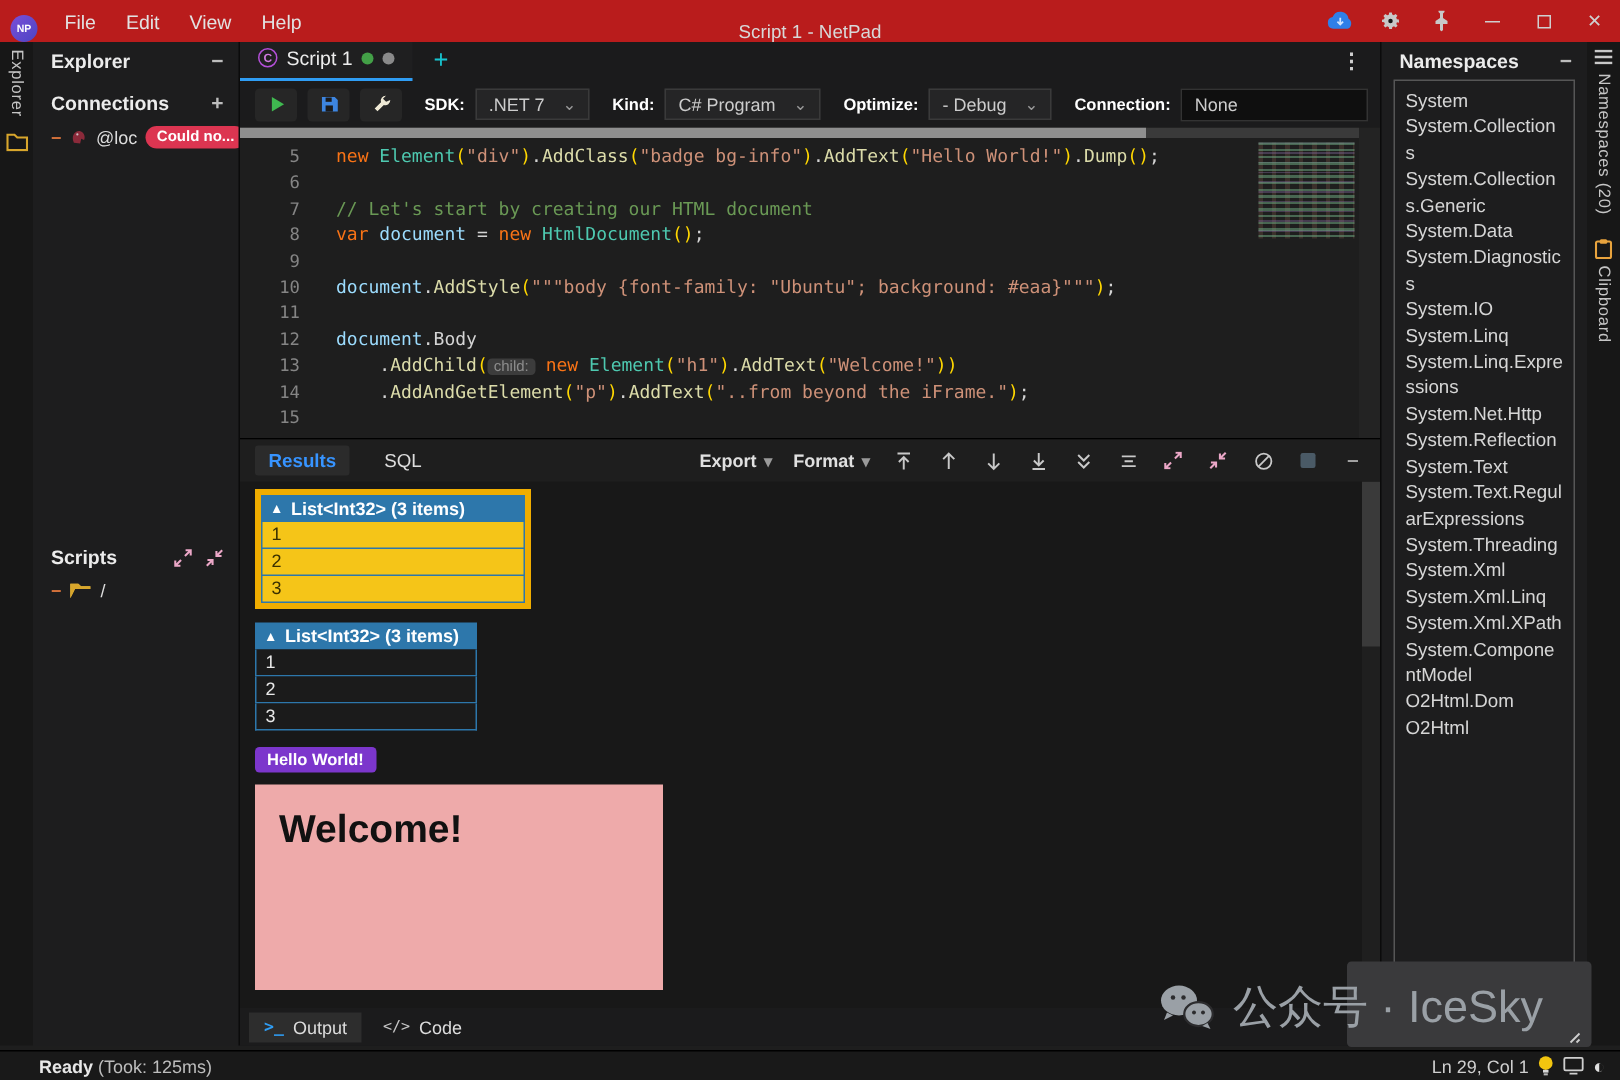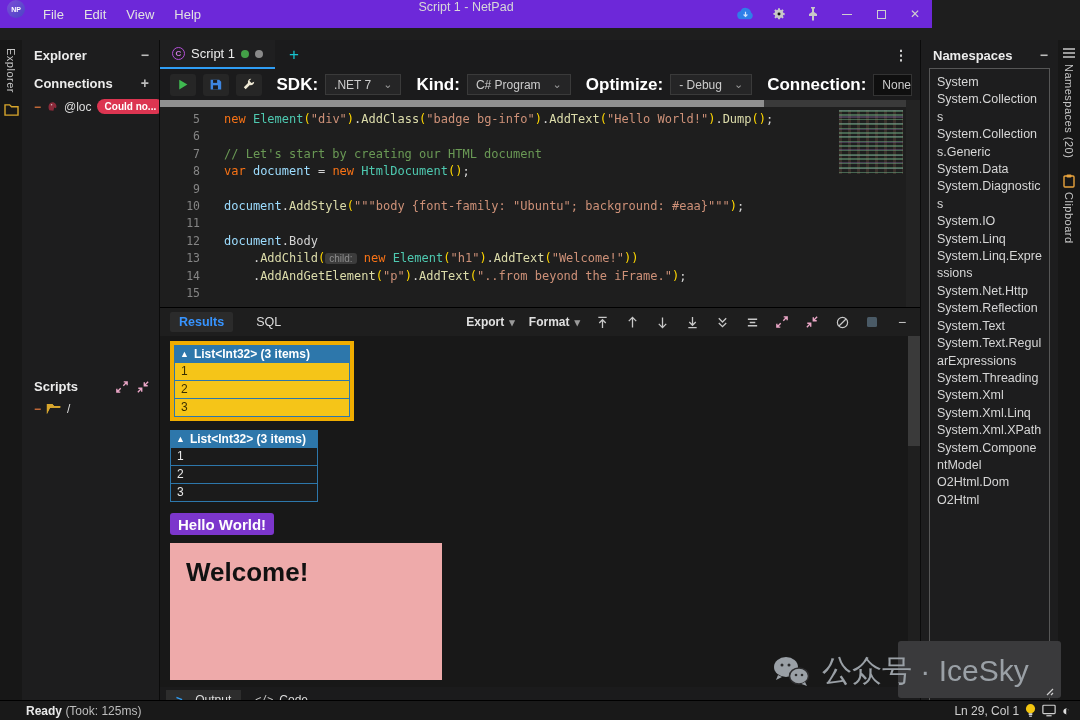--- a/index.html
+++ b/index.html
@@ -1,32 +1,32 @@
 <!DOCTYPE html>
 <html><head>
 <meta charset="utf-8">
 <style>
   * { margin:0; padding:0; box-sizing:border-box; }
   html,body { width:1080px; height:720px; overflow:hidden; }
   body { font-family:"Liberation Sans", sans-serif; background:#1e1e1e; color:#ccc; position:relative; }
 
   
-  .titlebar { position:absolute; top:0; left:0; width:932px; height:28px; background:#6d28d9; display:flex; align-items:flex-start; z-index:10; }
+  .titlebar { position:absolute; top:0; left:0; width:1080px; height:28px; background:#b91c1c; display:flex; align-items:flex-end; z-index:10; }
   .np-logo { width:18px; height:18px; border-radius:50%; background:linear-gradient(135deg,#7b4fd8,#4b44c4); color:#fff; font-size:7px; font-weight:bold; display:flex; align-items:center; justify-content:center; margin:0 8px 0 7px; }
   .menu-bar { display:flex; height:100%; align-items:center; }
   .menu-item { padding:0 10px; font-size:13px; color:#e2e2e2; height:100%; display:flex; align-items:center; cursor:default; }
   .win-title { position:absolute; left:0; right:0; text-align:center; font-size:12.5px; color:#d8d8d8; pointer-events:none; }
   .win-controls { margin-left:auto; display:flex; align-items:center; gap:0; height:100%; }
   .win-btn { width:34px; height:100%; display:flex; align-items:center; justify-content:center; }
   .min-glyph { width:10px; border-top:1.3px solid #cfcfcf; display:inline-block; }
   .max-glyph { width:9px; height:9px; border:1.2px solid #cfcfcf; display:inline-block; }
   .close-glyph { color:#cfcfcf; font-size:12px; }
 
   
-  .main-row { position:absolute; top:40px; left:0; width:1080px; height:672px; display:flex; }
+  .main-row { position:absolute; top:25px; left:0; width:1080px; height:672px; display:flex; }
 
   .strip { width:22px; background:#171717; display:flex; flex-direction:column; align-items:center; padding-top:8px; flex:none; }
   .vtext { writing-mode:vertical-rl; font-size:11px; color:#c6c6c6; letter-spacing:.5px; }
   .strip-icon { margin-top:10px; }
 
   .sidebar { width:138px; background:#1d1d1e; border-right:1px solid #0b0b0b; flex:none; display:flex; flex-direction:column; font-size:12px; }
   .panel-header { display:flex; align-items:center; justify-content:space-between; padding:7px 10px 5px 12px; font-weight:bold; font-size:13px; color:#ececec; }
   .panel-header .hdr-ico { color:#bdbdbd; font-size:14px; }
   .plus-teal { color:#17c3ce; font-size:15px; font-weight:bold; }
   .tree-item { display:flex; align-items:center; gap:5px; padding:3px 4px 3px 12px; color:#ddd; white-space:nowrap; overflow:hidden; }
@@ -43,21 +43,21 @@
   .c-ico { width:13px; height:13px; border-radius:50%; border:1.5px solid #b44fd8; color:#cf7ae0; font-size:8px; font-weight:bold; display:flex; align-items:center; justify-content:center; }
   .dot { width:8px; height:8px; border-radius:50%; display:inline-block; }
   .dot-green { background:#43a047; }
   .dot-gray { background:#8a8a8a; }
   .newtab-btn { color:#17c3ce; font-size:17px; display:flex; align-items:center; padding:0 14px; }
   .kebab-btn { margin-left:auto; display:flex; align-items:center; padding:0 12px; color:#cfcfcf; font-size:14px; font-weight:bold; }
 
   
   .toolbar { height:31px; background:#1b1b1c; display:flex; align-items:center; gap:7px; padding:0 8px 0 10px; flex:none; }
   .tool-btn { width:28px; height:22px; background:#262626; border-radius:3px; display:flex; align-items:center; justify-content:center; }
-  .tb-label { font-weight:bold; font-size:17px; color:#fff; margin-left:8px; white-space:nowrap; }
+  .tb-label { font-weight:bold; font-size:11px; color:#fff; margin-left:8px; white-space:nowrap; }
   .dropdown { display:flex; align-items:center; gap:12px; background:#252526; border:1px solid #3a3a3a; color:#ccc; font-size:12px; padding:1px 8px; height:21px; white-space:nowrap; }
   .dd-caret { color:#9a9a9a; font-size:11px; }
   .conn-input { flex:1; height:22px; background:#0f0f0f; border:1px solid #333; color:#ccc; font-size:12px; display:flex; align-items:center; padding-left:8px; }
 
   
   .editor { flex:1; position:relative; background:#1e1e1e; overflow:hidden; font-family:"DejaVu Sans Mono", monospace; font-size:12px; }
   .hscroll { position:absolute; top:0; left:0; right:14px; height:7px; background:#3a3a3a; }
   .hscroll-thumb { height:100%; width:81%; background:#8f8f8f; }
   .code-lines { position:absolute; top:11px; left:0; right:80px; }
   .code-line { display:flex; height:17.4px; line-height:17.4px; white-space:pre; }
@@ -87,21 +87,21 @@
   .rscroll { position:absolute; right:0; top:0; bottom:0; width:12px; background:#1f1f1f; }
   .rscroll-thumb { width:100%; height:110px; background:#3a3a3a; }
 
   .result-table { width:148px; margin-bottom:9px; font-size:12px; }
   .result-table.selected { width:184px; border:4px solid #f0ad00; background:#f0ad00; }
   .rt-header { background:#2d77ab; color:#fff; font-weight:bold; padding:2px 6px; display:flex; align-items:center; gap:5px; font-size:12px; }
   .rt-sort { font-size:9px; }
   .result-table .rt-row { border:1px solid #2d77ab; border-top:none; padding:1px 6px; color:#e8e8e8; background:#1b1b1b; height:18px; }
   .result-table.selected .rt-row { background:#f5c518; color:#3a3000; border-color:#2d77ab; }
 
-  .out-badge { display:inline-block; background:#7c36cc; color:#fff; font-weight:bold; font-size:15px; padding:2.5px 8px; border-radius:3px; margin:2px 0 8px; }
+  .out-badge { display:inline-block; background:#7c36cc; color:#fff; font-weight:bold; font-size:11px; padding:2.5px 8px; border-radius:3px; margin:2px 0 8px; }
   .welcome-box { width:272px; height:137px; background:#eeaaaa; padding:14px 16px; }
   .welcome-title { color:#111; font-size:26px; font-weight:bold; font-family:"Liberation Sans",sans-serif; }
   .welcome-body { color:#222; font-size:14px; margin-top:26px; }
 
   .rtabs { height:25px; background:#1b1b1c; display:flex; align-items:center; padding-left:6px; gap:4px; font-size:12px; flex:none; }
   .rtab-bottom { display:flex; align-items:center; gap:6px; padding:3px 10px; color:#ddd; }
   .rtab-bottom.active { background:#2d2d2d; }
   .term-glyph { color:#2f9df4; font-family:"DejaVu Sans Mono",monospace; font-weight:bold; font-size:11px; }
   .code-glyph { color:#c8c8c8; font-family:"DejaVu Sans Mono",monospace; font-size:10px; }
 

